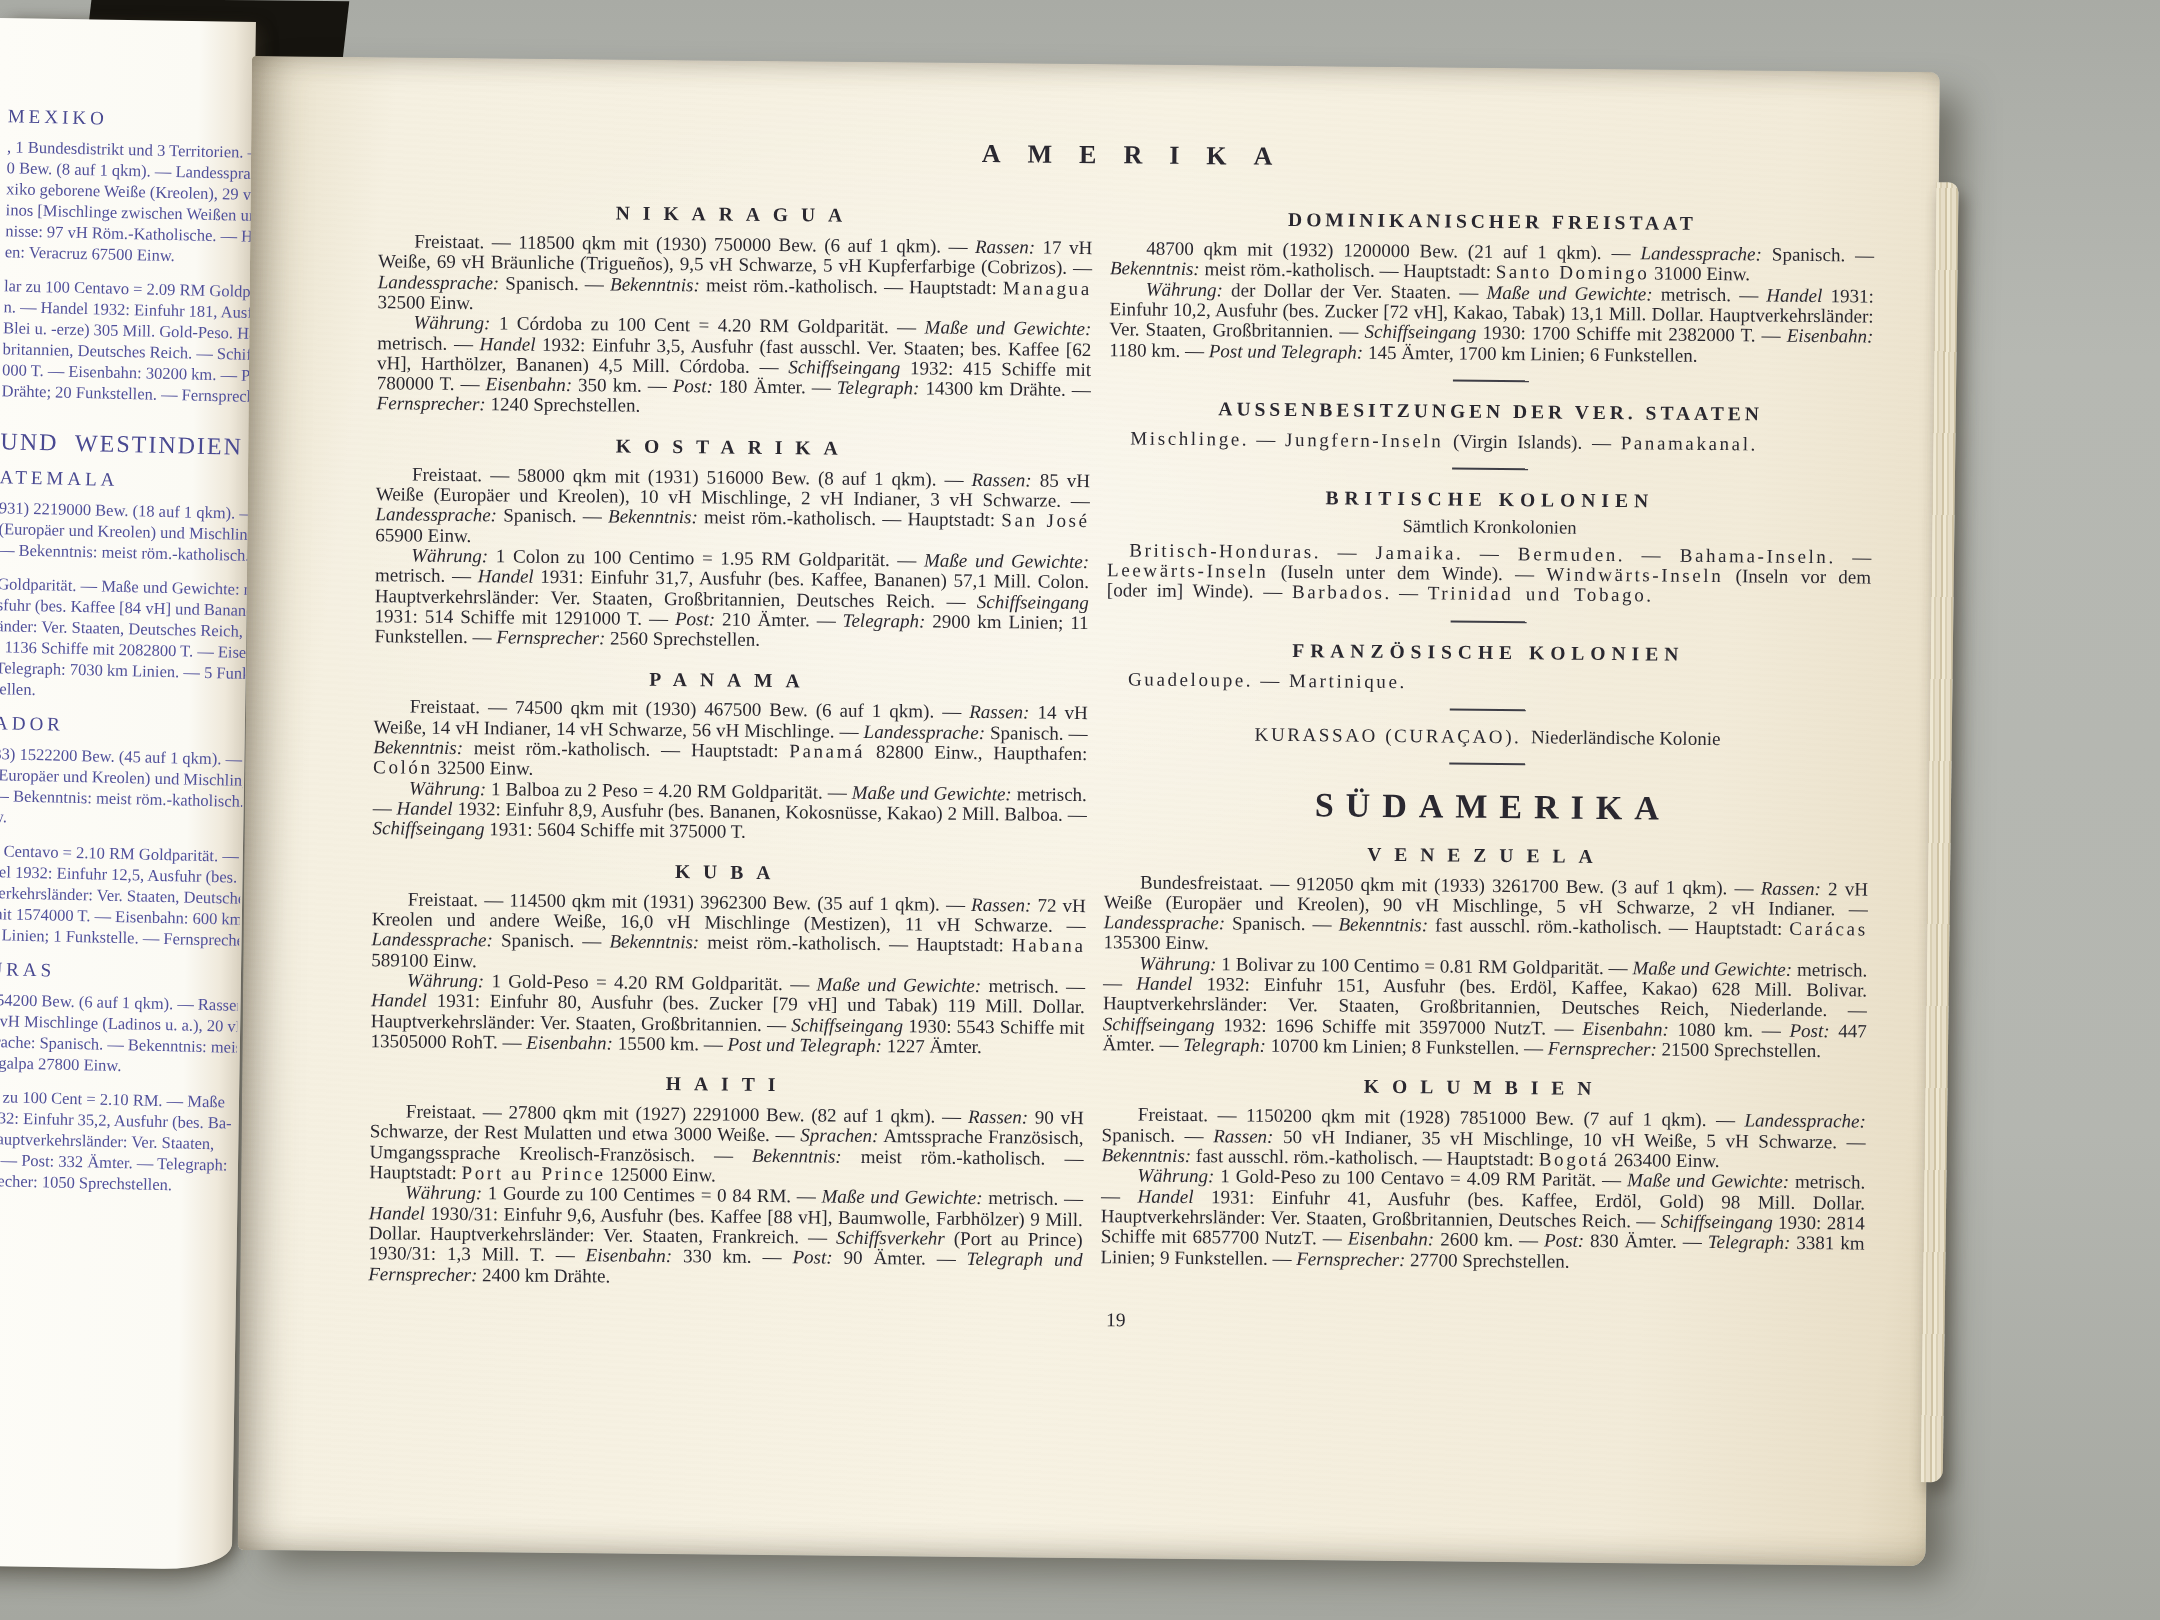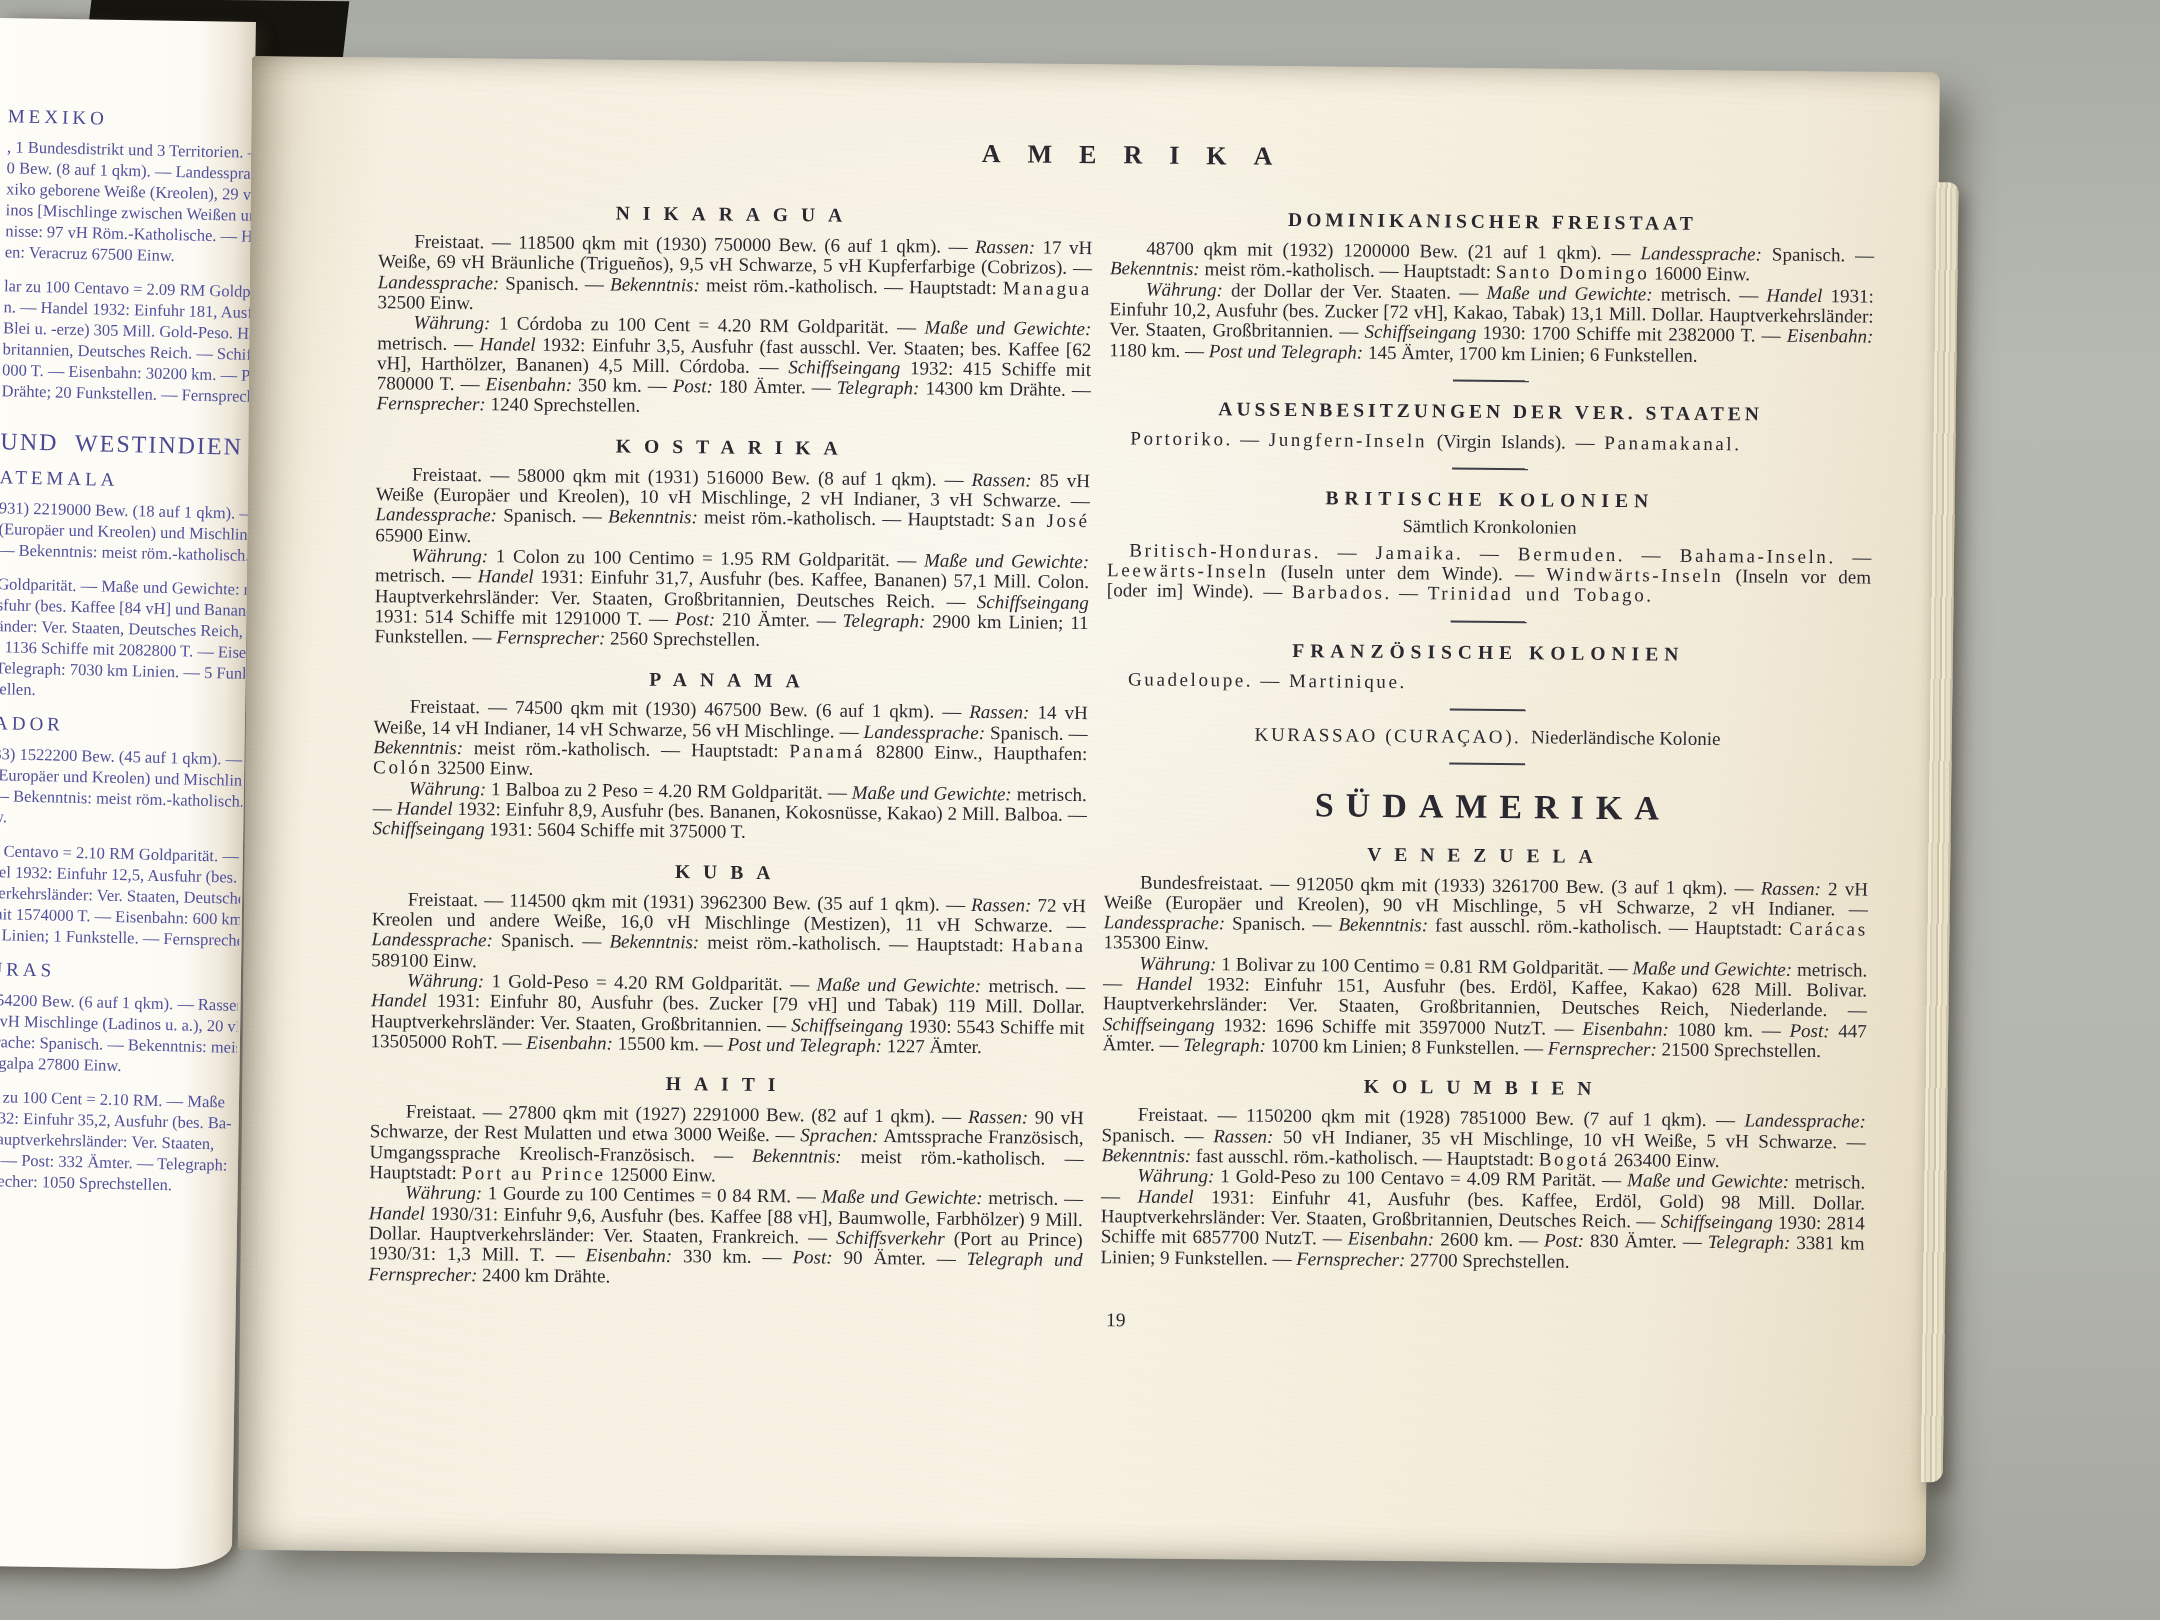--- a/index.html
+++ b/index.html
@@ -130,25 +130,25 @@
             <p class="para"><span class="it">Währung:</span><span> 1 Balboa zu 2 Peso = 4.20 RM Goldparität. — </span><span class="it">Maße und Gewichte:</span><span> metrisch. — </span><span class="it">Handel</span><span> 1932: Einfuhr 8,9, Ausfuhr (bes. Bananen, Kokosnüsse, Kakao) 2 Mill. Balboa. — </span><span class="it">Schiffseingang</span><span> 1931: 5604 Schiffe mit 375000 T.</span></p>
             <div class="sec-heading" style="letter-spacing: 13px;">KUBA</div>
             <p class="para"><span>Freistaat. — 114500 qkm mit (1931) 3962300 Bew. (35 auf 1 qkm). — </span><span class="it">Rassen:</span><span> 72 vH Kreolen und andere Weiße, 16,0 vH Mischlinge (Mestizen), 11 vH Schwarze. — </span><span class="it">Landessprache:</span><span> Spanisch. — </span><span class="it">Bekenntnis:</span><span> meist röm.-katholisch. — Hauptstadt: </span><span class="spc">Habana</span><span> 589100 Einw.</span></p>
             <p class="para"><span class="it">Währung:</span><span> 1 Gold-Peso = 4.20 RM Goldparität. — </span><span class="it">Maße und Gewichte:</span><span> metrisch. — </span><span class="it">Handel</span><span> 1931: Einfuhr 80, Ausfuhr (bes. Zucker [79 vH] und Tabak) 119 Mill. Dollar. Hauptverkehrsländer: Ver. Staaten, Großbritannien. — </span><span class="it">Schiffseingang</span><span> 1930: 5543 Schiffe mit 13505000 RohT. — </span><span class="it">Eisenbahn:</span><span> 15500 km. — </span><span class="it">Post und Telegraph:</span><span> 1227 Ämter.</span></p>
             <div class="sec-heading" style="letter-spacing: 13px;">HAITI</div>
             <p class="para"><span>Freistaat. — 27800 qkm mit (1927) 2291000 Bew. (82 auf 1 qkm). — </span><span class="it">Rassen:</span><span> 90 vH Schwarze, der Rest Mulatten und etwa 3000 Weiße. — </span><span class="it">Sprachen:</span><span> Amtssprache Französisch, Umgangssprache Kreolisch-Französisch. — </span><span class="it">Bekenntnis:</span><span> meist röm.-katholisch. — Hauptstadt: </span><span class="spc">Port au Prince</span><span> 125000 Einw.</span></p>
             <p class="para"><span class="it">Währung:</span><span> 1 Gourde zu 100 Centimes = 0 84 RM. — </span><span class="it">Maße und Gewichte:</span><span> metrisch. — </span><span class="it">Handel</span><span> 1930/31: Einfuhr 9,6, Ausfuhr (bes. Kaffee [88 vH], Baumwolle, Farbhölzer) 9 Mill. Dollar. Hauptverkehrsländer: Ver. Staaten, Frankreich. — </span><span class="it">Schiffsverkehr</span><span> (Port au Prince) 1930/31: 1,3 Mill. T. — </span><span class="it">Eisenbahn:</span><span> 330 km. — </span><span class="it">Post:</span><span> 90 Ämter. — </span><span class="it">Telegraph und Fernsprecher:</span><span> 2400 km Drähte.</span></p>
           </div>
         <div class="col-1">
             <div class="sec-heading" style="letter-spacing: 4px;">DOMINIKANISCHER FREISTAAT</div>
-            <p class="para"><span>48700 qkm mit (1932) 1200000 Bew. (21 auf 1 qkm). — </span><span class="it">Landessprache:</span><span> Spanisch. — </span><span class="it">Bekenntnis:</span><span> meist röm.-katholisch. — Hauptstadt: </span><span class="spc">Santo Domingo</span><span> 16000 Einw.</span></p>
+            <p class="para"><span>48700 qkm mit (1932) 1200000 Bew. (21 auf 1 qkm). — </span><span class="it">Landessprache:</span><span> Spanisch. — </span><span class="it">Bekenntnis:</span><span> meist röm.-katholisch. — Hauptstadt: </span><span class="spc">Santo Domingo</span><span> 31000 Einw.</span></p>
             <p class="para"><span class="it">Währung:</span><span> der Dollar der Ver. Staaten. — </span><span class="it">Maße und Gewichte:</span><span> metrisch. — </span><span class="it">Handel</span><span> 1931: Einfuhr 10,2, Ausfuhr (bes. Zucker [72 vH], Kakao, Tabak) 13,1 Mill. Dollar. Hauptverkehrsländer: Ver. Staaten, Großbritannien. — </span><span class="it">Schiffseingang</span><span> 1930: 1700 Schiffe mit 2382000 T. — </span><span class="it">Eisenbahn:</span><span> 1180 km. — </span><span class="it">Post und Telegraph:</span><span> 145 Ämter, 1700 km Linien; 6 Funkstellen.</span></p>
             <div class="rule"></div>
             <div class="sec-heading" style="letter-spacing: 4px;">AUSSENBESITZUNGEN DER VER. STAATEN</div>
-            <p class="para colonies"><span class="spc">Portoriko</span><span>. — </span><span class="spc">Jungfern-Inseln</span><span> (Virgin Islands). — </span><span class="spc">Panamakanal</span><span>.</span></p>
+            <p class="para colonies"><span class="spc">Mischlinge</span><span>. — </span><span class="spc">Jungfern-Inseln</span><span> (Virgin Islands). — </span><span class="spc">Panamakanal</span><span>.</span></p>
             <div class="rule"></div>
             <div class="sec-heading" style="letter-spacing: 6px;">BRITISCHE KOLONIEN</div>
             <div class="sub-heading">Sämtlich Kronkolonien</div>
             <p class="para colonies"><span class="spc">Britisch-Honduras</span><span>. — </span><span class="spc">Jamaika</span><span>. — </span><span class="spc">Bermuden</span><span>. — </span><span class="spc">Bahama-Inseln</span><span>. — </span><span class="spc">Leewärts-Inseln</span><span> (Iuseln unter dem Winde). — </span><span class="spc">Windwärts-Inseln</span><span> (Inseln vor dem [oder im] Winde). — </span><span class="spc">Barbados</span><span>. — </span><span class="spc">Trinidad und Tobago</span><span>.</span></p>
             <div class="rule"></div>
             <div class="sec-heading" style="letter-spacing: 6px;">FRANZÖSISCHE KOLONIEN</div>
             <p class="para colonies"><span class="spc">Guadeloupe</span><span>. — </span><span class="spc">Martinique</span><span>.</span></p>
             <div class="rule"></div>
             <p class="para centered"><span class="spc">KURASSAO (CURAÇAO).</span><span>&nbsp; Niederländische Kolonie</span></p>
             <div class="rule"></div>

